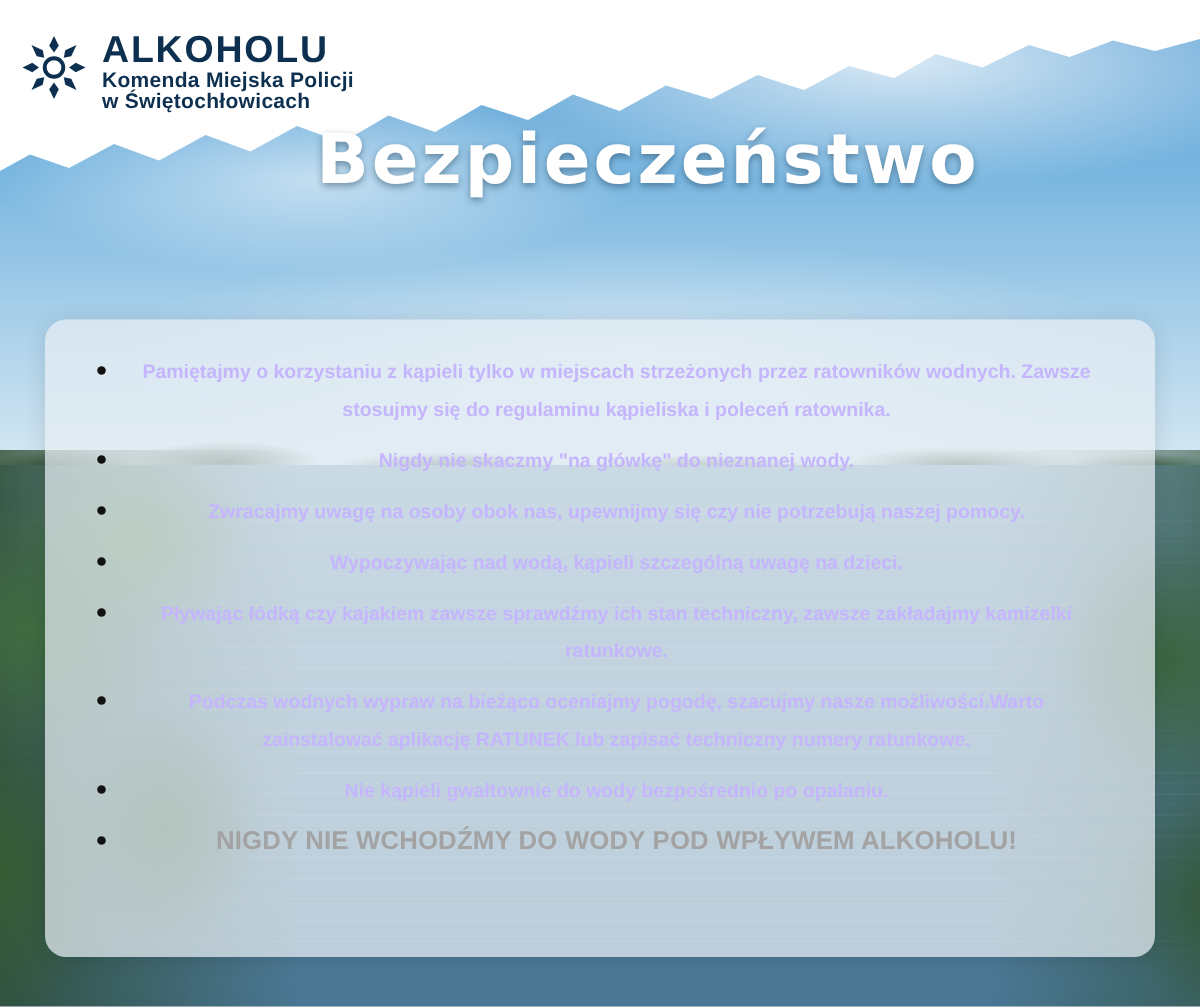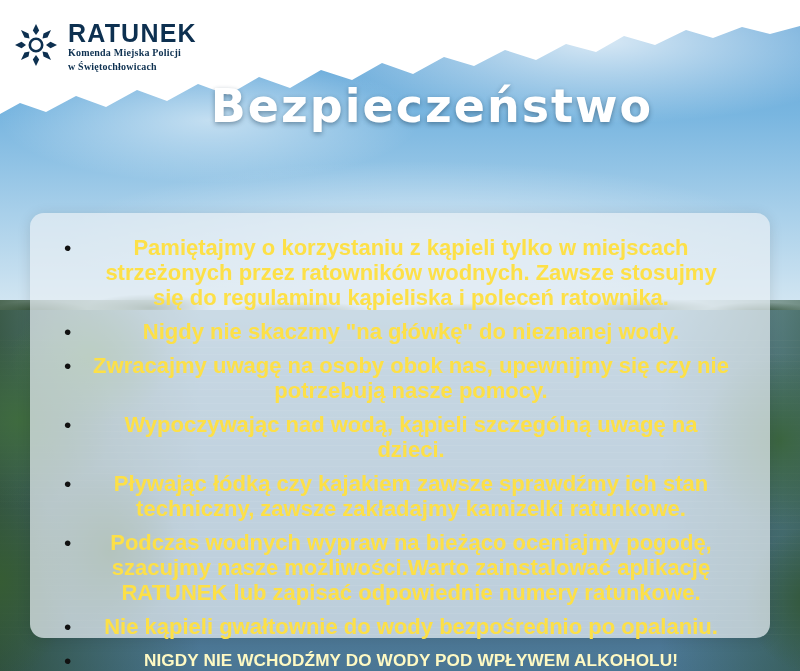--- a/index.html
+++ b/index.html
@@ -126,23 +126,23 @@
   .logo-text .logo-title {
     font-family: "Liberation Sans", sans-serif;
     font-weight: bold;
     font-size: 25px;
     letter-spacing: 1.2px;
     color: #0d3050;
     line-height: 26px;
   }
   .logo-text .logo-sub1,
   .logo-text .logo-sub2 {
-    font-family: Liberation Serif, serif;
-    font-weight: bold;
-    font-size: 10px;
+    font-family: Liberation Sans, sans-serif;
+    font-weight: bold;
+    font-size: 14px;
     color: #0d3050;
     line-height: 14px;
     letter-spacing: 0.2px;
   }
 
   
   .headline {
     position: absolute;
     left: 0;
     top: 78px;
@@ -189,27 +189,27 @@
     line-height: 25px;
     color: #111111;
     text-align: left;
     padding-left: 4px;
   }
   .tip-text {
     flex: 1;
     text-align: center;
     font-family: "Liberation Sans", sans-serif;
     font-weight: bold;
-    font-size: 22px;
+    font-size: 13px;
     line-height: 25px;
-    color: #fde047;
+    color: #c4b5fd;
     padding-right: 10px;
   }
   .tip.warning .tip-text {
-    color: #fef9c3;
+    color: #a3a3a3;
     font-size: 17.2px;
     letter-spacing: 0.1px;
   }
 </style>
 </head>
 <body>
 
 <div id="poster">
 
   <div class="bg-sky"></div>
@@ -230,21 +230,21 @@
           <path d="M43 22 L36.5 25.2 L32 22 L36.5 18.8 Z"></path>
           <path d="M7 7 L14.5 10.5 L15.5 15.5 L10.5 14.5 Z"></path>
           <path d="M37 7 L33.5 14.5 L28.5 15.5 L29.5 10.5 Z"></path>
           <path d="M7 37 L10.5 29.5 L15.5 28.5 L14.5 33.5 Z"></path>
           <path d="M37 37 L29.5 33.5 L28.5 28.5 L33.5 29.5 Z"></path>
           <circle cx="22" cy="22" r="6.2" fill="none" stroke="#0d3050" stroke-width="2.6"></circle>
         </g>
       </svg>
     </span>
     <span class="logo-text">
-      <span class="logo-title">RATUNEK</span>
+      <span class="logo-title">ALKOHOLU</span>
       <span class="logo-sub1" style="display:block;">Komenda Miejska Policji</span>
       <span class="logo-sub2" style="display:block;">w Świętochłowicach</span>
     </span>
   </div>
 
   <div class="headline">
     <span>Bezpieczeństwo</span>
   </div>
 
   <div class="panel">
@@ -252,33 +252,33 @@
       <li class="tip">
         <span class="bullet">•</span>
         <span class="tip-text">Pamiętajmy o korzystaniu z kąpieli tylko w miejscach strzeżonych przez ratowników wodnych. Zawsze stosujmy się do regulaminu kąpieliska i poleceń ratownika.</span>
       </li>
       <li class="tip">
         <span class="bullet">•</span>
         <span class="tip-text">Nigdy nie skaczmy "na główkę" do nieznanej wody.</span>
       </li>
       <li class="tip">
         <span class="bullet">•</span>
-        <span class="tip-text">Zwracajmy uwagę na osoby obok nas, upewnijmy się czy nie potrzebują nasze pomocy.</span>
+        <span class="tip-text">Zwracajmy uwagę na osoby obok nas, upewnijmy się czy nie potrzebują naszej pomocy.</span>
       </li>
       <li class="tip">
         <span class="bullet">•</span>
         <span class="tip-text">Wypoczywając nad wodą, kąpieli szczególną uwagę na dzieci.</span>
       </li>
       <li class="tip">
         <span class="bullet">•</span>
         <span class="tip-text">Pływając łódką czy kajakiem zawsze sprawdźmy ich stan techniczny, zawsze zakładajmy kamizelki ratunkowe.</span>
       </li>
       <li class="tip">
         <span class="bullet">•</span>
-        <span class="tip-text">Podczas wodnych wypraw na bieżąco oceniajmy pogodę, szacujmy nasze możliwości.Warto zainstalować aplikację RATUNEK lub zapisać odpowiednie numery ratunkowe.</span>
+        <span class="tip-text">Podczas wodnych wypraw na bieżąco oceniajmy pogodę, szacujmy nasze możliwości.Warto zainstalować aplikację RATUNEK lub zapisać techniczny numery ratunkowe.</span>
       </li>
       <li class="tip">
         <span class="bullet">•</span>
         <span class="tip-text">Nie kąpieli gwałtownie do wody bezpośrednio po opalaniu.</span>
       </li>
       <li class="tip warning">
         <span class="bullet">•</span>
         <span class="tip-text">NIGDY NIE WCHODŹMY DO WODY POD WPŁYWEM ALKOHOLU!</span>
       </li>
     </ul>

